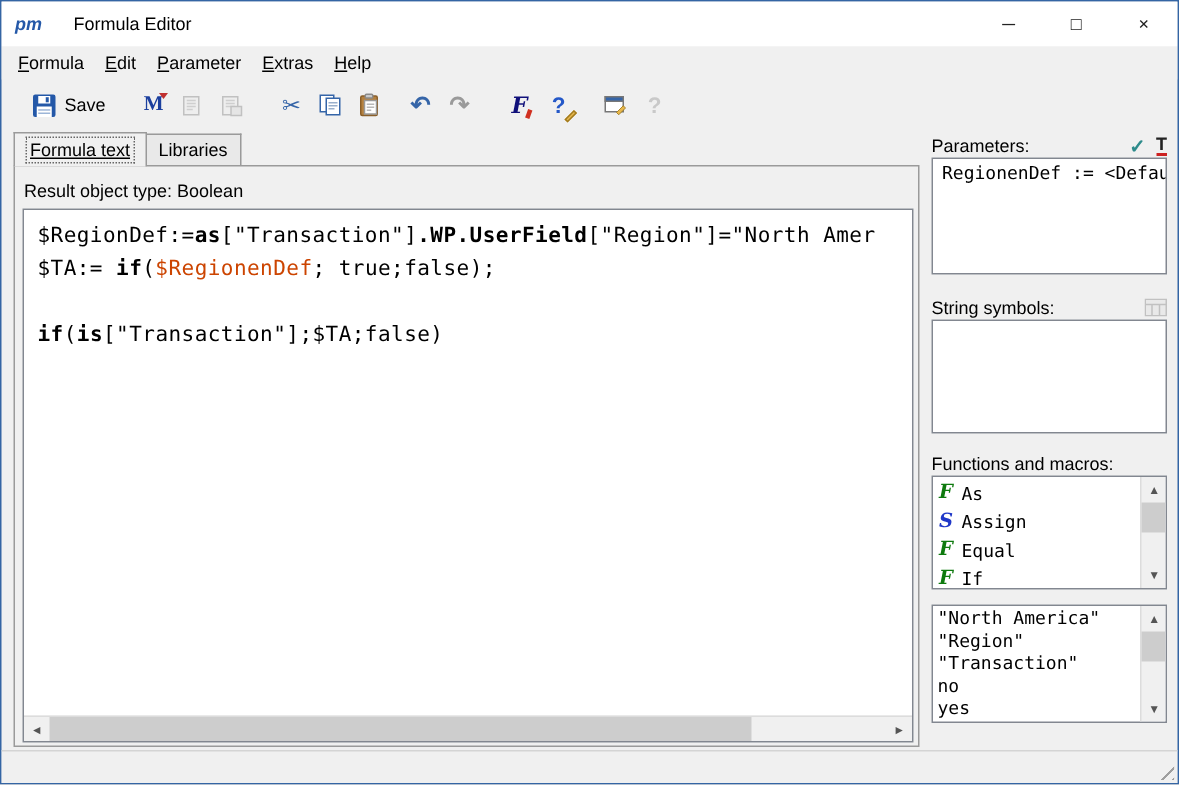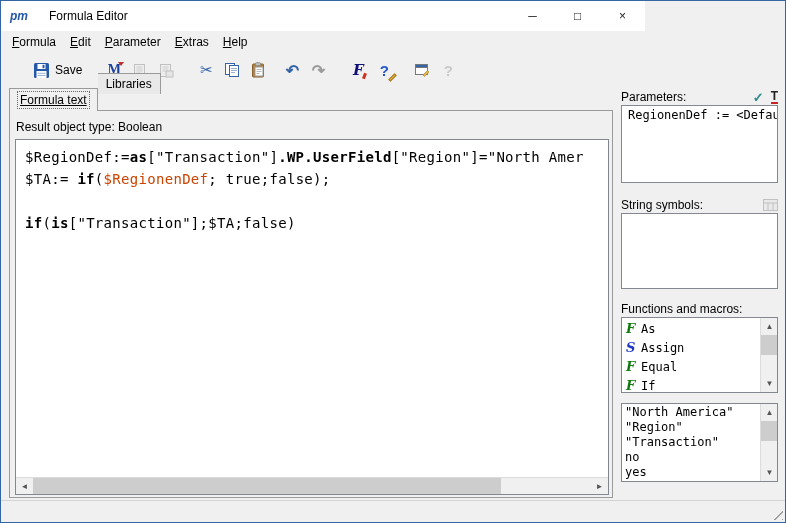--- a/index.html
+++ b/index.html
@@ -3,37 +3,37 @@
 <meta charset="utf-8">
 <style>
   * { margin:0; padding:0; box-sizing:border-box; }
   html,body { background:#cfcfcf; }
   body { font-family:"Liberation Sans", sans-serif; }
 
   .window { position:relative; width:786px; height:523px; border:1px solid var(--accent,#3465a4);
             background:var(--window-bg,#f0f0f0); overflow:hidden; }
 
   
-  .titlebar { position:absolute; left:0; top:0; width:644px; height:30px; background:#fff;
+  .titlebar { position:absolute; left:0; top:0; width:784px; height:30px; background:#fff;
               display:flex; align-items:center; }
   .app-icon { margin-left:9px; font-weight:bold; font-style:italic; font-size:12px;
               color:var(--save-blue,#2458a8); }
   .wtitle { margin-left:21px; font-size:12px; color:#000; }
   .win-controls { position:absolute; right:0; top:0; height:30px; display:flex; }
   .winbtn { width:45px; height:30px; display:flex; align-items:center; justify-content:center;
             font-size:12px; color:#222; cursor:default; }
 
   
   .menubar { position:absolute; left:0; top:30px; width:784px; height:22px; background:var(--window-bg,#f0f0f0);
              display:flex; padding-left:4px; }
   .menu-item { padding:0 7px; font-size:12px; display:flex; align-items:center; color:#000; }
 
   
   .toolbar { position:absolute; left:0; top:52px; width:784px; height:34px; display:flex;
-             align-items:center; padding-left:26px; }
+             align-items:center; padding-left:14px; }
   .save-btn { display:flex; align-items:center; gap:5px; height:26px; padding:0 6px; margin-right:14px; }
   .save-label { font-size:12px; color:#000; }
   .tbtn { width:24px; height:24px; display:flex; align-items:center; justify-content:center;
           margin-right:2px; position:relative; }
   .disabled { opacity:.45; filter:grayscale(1); }
   .gap8{ margin-left:8px; } .gap12{ margin-left:12px; } .gap14{ margin-left:14px; }
   .icon-m { font-family:"Liberation Serif",serif; font-weight:bold; font-size:14px; color:#1b3f9e; position:relative; }
   .m-mark { position:absolute; width:0; height:0; border-left:3px solid transparent; border-right:3px solid transparent;
             border-top:4px solid #c03030; right:2px; top:4px; }
   .icon-cut { color:var(--toolbar-blue,#3565a8); font-size:15px; }
@@ -45,21 +45,21 @@
   .icon-q { font-weight:bold; font-size:15px; color:#2458c8; }
   .icon-q-gray { font-weight:bold; font-size:15px; color:#9a9a9a; }
   .pencil { position:absolute; width:9px; height:3px; background:#e8b84b; border:1px solid #a07a20;
             transform:rotate(-45deg); right:-1px; bottom:3px; }
 
   
   .tabstrip { position:absolute; left:8px; top:87px; height:23px; display:flex; align-items:flex-end; z-index:5; }
   .tab { font-size:12px; padding:0 8px; display:flex; align-items:center; border:1px solid #9a9a9a; }
   .tab.active { height:23px; background:var(--window-bg,#f0f0f0); border-bottom:none; z-index:6; }
   .tab.active .tab-label { outline:1px dotted #666; padding:1px 2px;text-decoration:underline; }
-  .tab.inactive { height:21px; margin-bottom:17px; background:#e9e9e9; border-left:none; border-bottom:none; }
+  .tab.inactive { height:21px; margin-bottom:1px; background:#e9e9e9; border-left:none; border-bottom:none; }
   .panel { position:absolute; left:8px; top:109px; width:604px; height:388px; border:1px solid #9a9a9a;
            background:var(--window-bg,#f0f0f0); z-index:1; }
   .result-label { position:absolute; left:6px; top:9px; font-size:12px; color:#000; }
 
   
   .editor { position:absolute; left:5px; top:28px; width:594px; height:356px; background:#fff;
             border:1px solid #828790; }
   .code { position:absolute; left:0; top:0; right:0; bottom:17px; overflow:hidden; padding:6px 9px;
           font-family:"DejaVu Sans Mono",monospace; font-size:14px; letter-spacing:0.3px;
           line-height:22px; white-space:pre; color:#000; }

